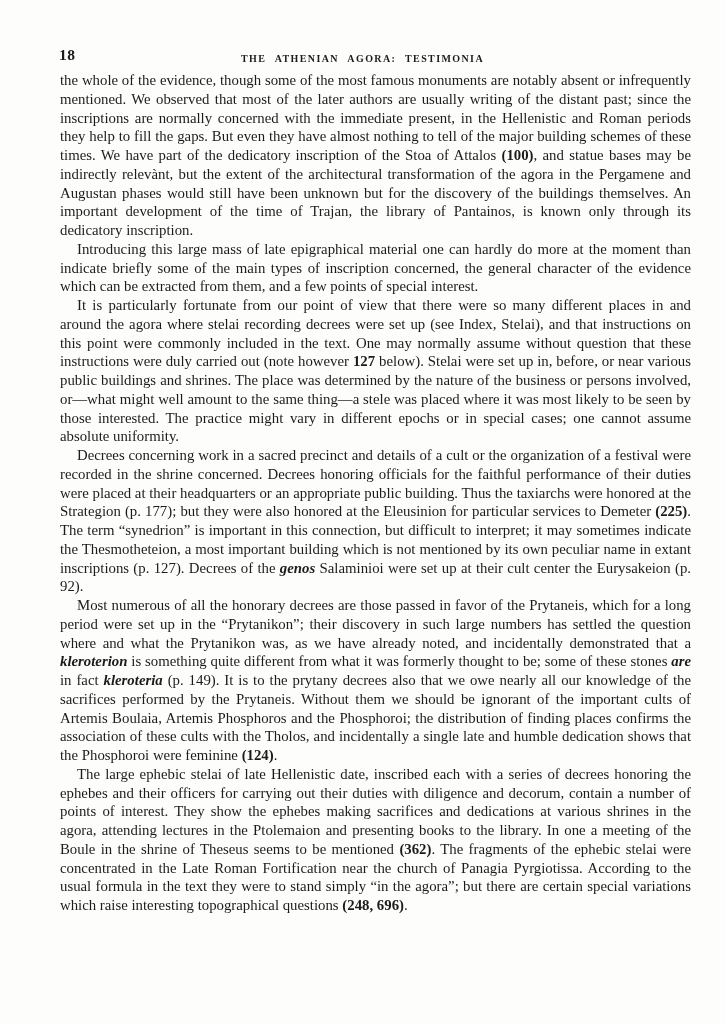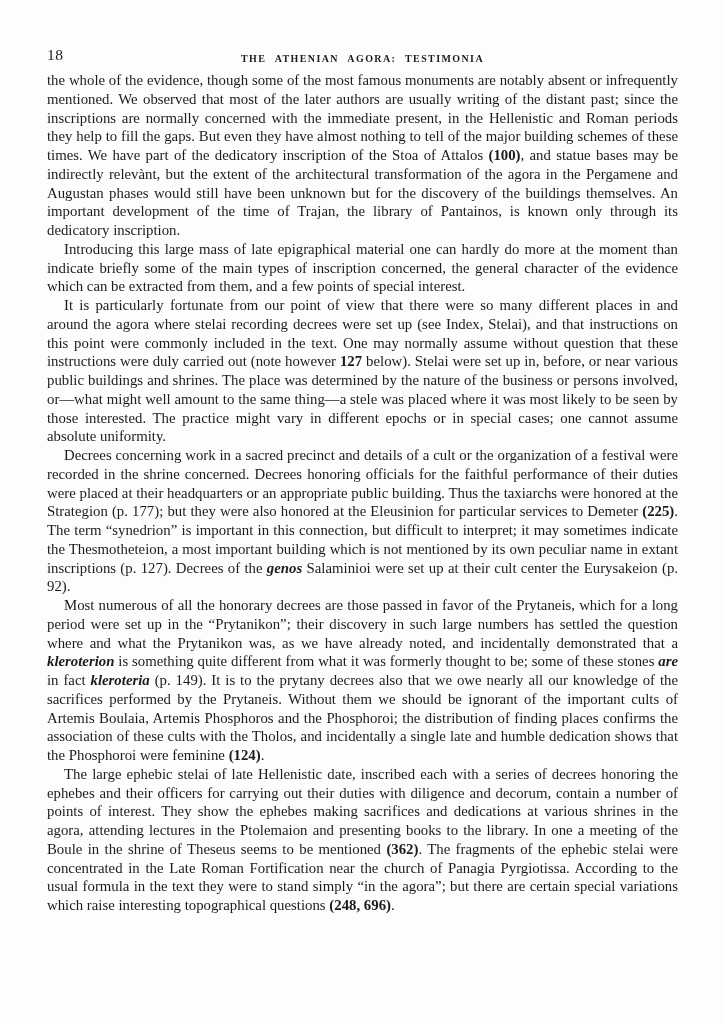--- a/index.html
+++ b/index.html
@@ -19,38 +19,39 @@
   }
   .page-header {
     position: absolute;
     top: 45px;
     left: 47px;
     right: 47px;
     height: 20px;
   }
   .page-number {
     position: absolute;
-    left: 0;
+    left: 12px;
     top: 1px;
     font-size: 15.5px;
     letter-spacing: 0.5px;
+    font-weight: bold;
   }
   .running-title {
     margin: 8px;
     text-align: center;
     font-size: 10px;
     font-weight: 600;
     letter-spacing: 1.4px;
     word-spacing: 5px;
     font-family: "Liberation Serif", "DejaVu Serif", serif;
   }
   .text-block {
     position: absolute;
     top: 71px;
-    left: 47px;
+    left: 60px;
     width: 631px;
     font-size: 14.8px;
     line-height: 18.75px;
     text-align: justify;
   }
   .text-block p {
     margin: 0;
     padding: 0;
   }
   .text-block p.indent {

